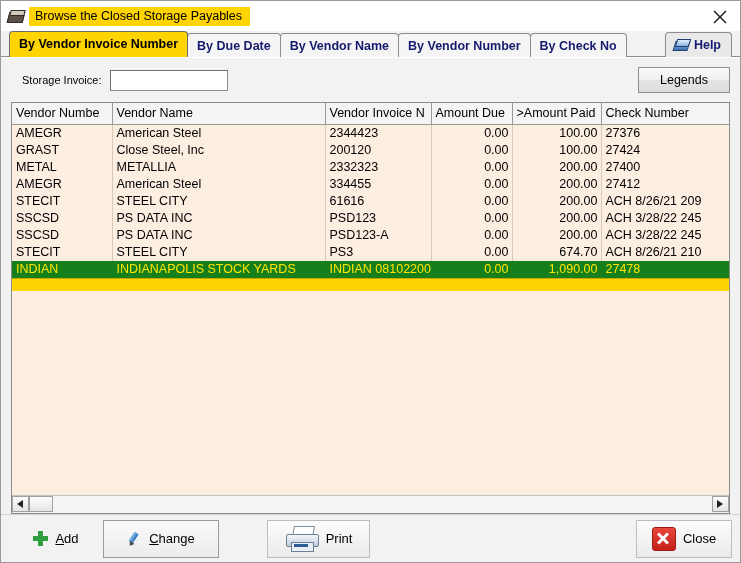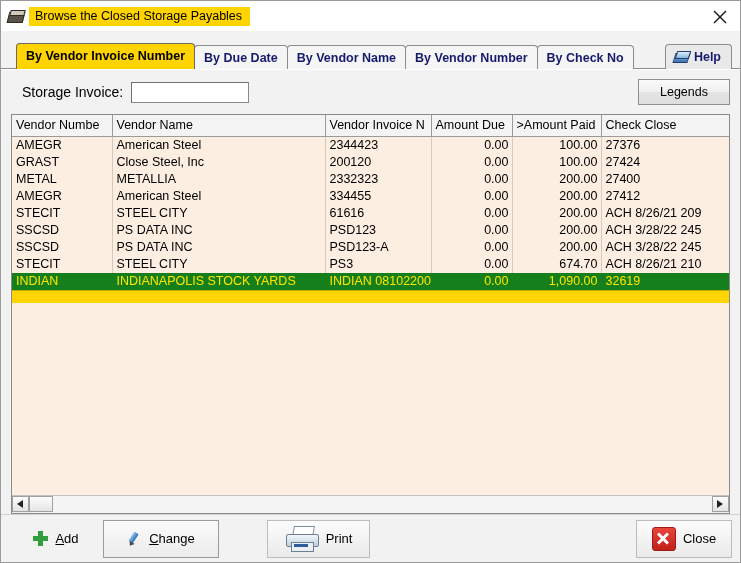--- a/index.html
+++ b/index.html
@@ -80,23 +80,22 @@
   #close-x svg { display: block; }
 
   
   #tabstrip {
     position: relative;
     height: 26px;
     flex: 0 0 26px;
     background: #f2f2f2;
     display: flex;
     align-items: flex-end;
-    padding-left: 15px;
-    box-sizing: border-box;
-    margin-top: 12px;
+    padding-left: 8px;
+    box-sizing: border-box;
   }
   #tabstrip::after {
     content: "";
     position: absolute;
     left: 0; right: 0; bottom: 0;
     height: 1px;
     background: #8c8c8c;
   }
   .tab {
     position: relative;
@@ -177,21 +176,21 @@
   
   #search-row {
     height: 44px;
     flex: 0 0 44px;
     display: flex;
     align-items: center;
     position: relative;
     padding-left: 13px;
   }
   #search-label {
-    font-size: 14px;
+    font-size: 11px;
     color: #000000;
     margin-right: 8px;
   }
   #storage-invoice-input {
     width: 118px;
     height: 21px;
     box-sizing: border-box;
     border: 1px solid #8a8a8a;
     border-top-color: #707070;
     border-left-color: #707070;
@@ -496,21 +495,21 @@
             <col style="width:89px">
             <col style="width:128px">
         </colgroup>
         <thead>
           <tr>
             <th>Vendor Numbe</th>
             <th>Vendor Name</th>
             <th>Vendor Invoice N</th>
             <th>Amount Due</th>
             <th>&gt;Amount Paid</th>
-            <th>Check Close</th>
+            <th>Check Number</th>
           </tr>
         </thead>
       </table>
 
       <div id="grid-body-area">
         <table class="grid">
           <colgroup>
             <col style="width:100px">
               <col style="width:213px">
               <col style="width:106px">
@@ -582,21 +581,21 @@
                 <td class="num">0.00</td>
                 <td class="num">674.70</td>
                 <td>ACH   8/26/21 210</td>
               </tr>
               <tr class="sel">
                 <td>INDIAN</td>
                 <td>INDIANAPOLIS STOCK YARDS</td>
                 <td>INDIAN 08102200</td>
                 <td class="num">0.00</td>
                 <td class="num">1,090.00</td>
-                <td>32619</td>
+                <td>27478</td>
               </tr>
             </tbody>
         </table>
         <div id="yellow-strip"></div>
         <div id="grid-filler"></div>
       </div>
 
       <div id="hscroll">
         <div class="sb-arrow">
           <svg width="7" height="8" viewBox="0 0 7 8">

